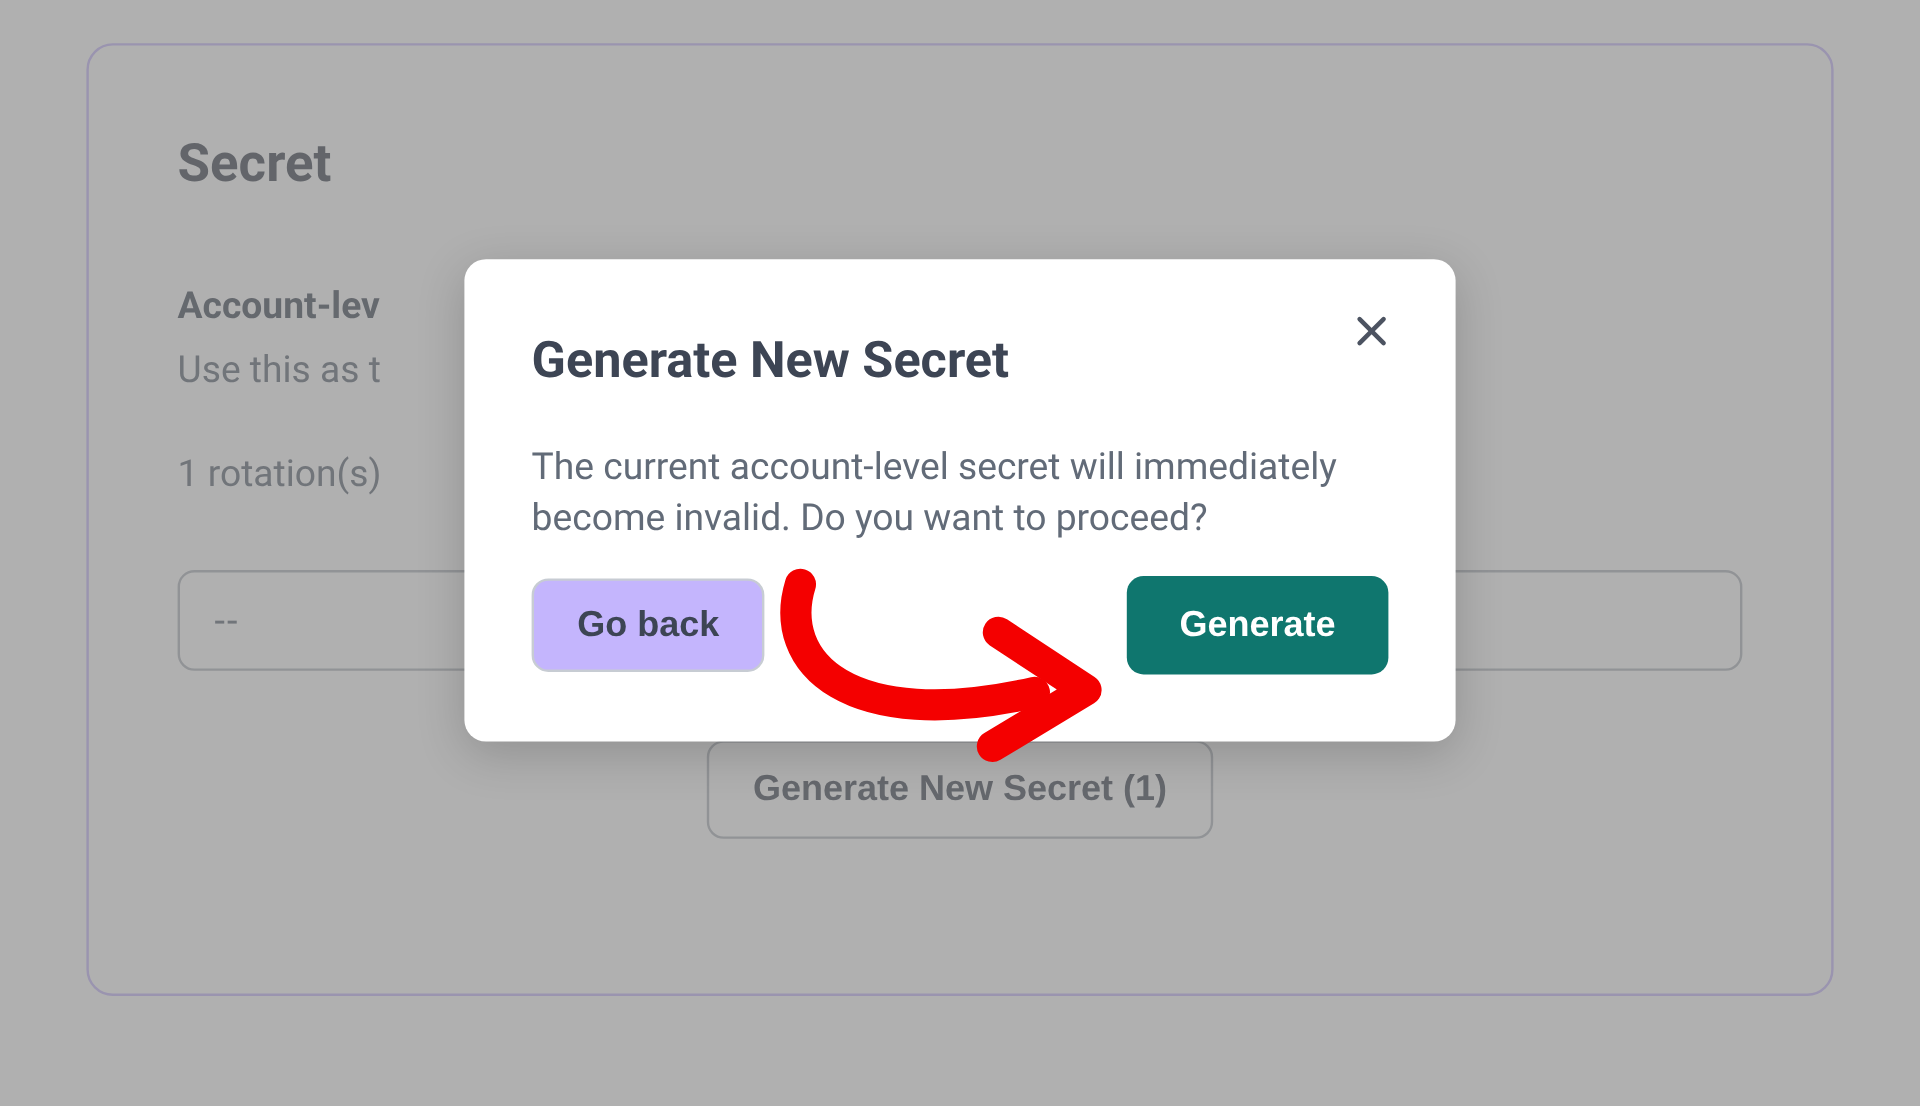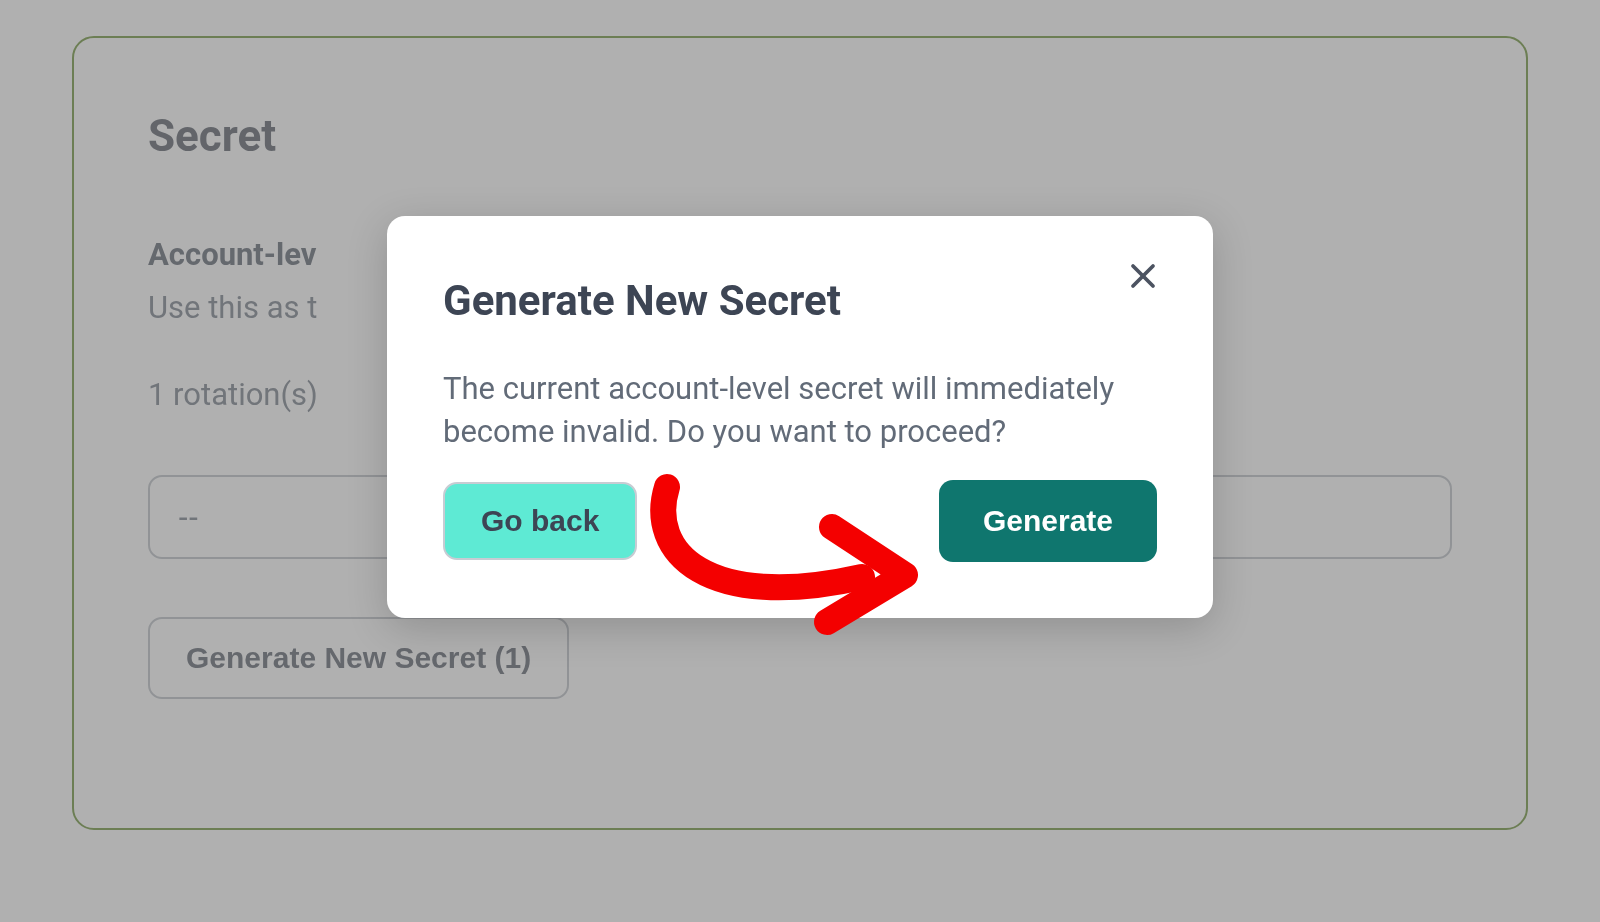--- a/index.html
+++ b/index.html
@@ -13,21 +13,21 @@
       width: 1600px;
       height: 922px;
       overflow: hidden;
       position: relative;
     }
     .page-wrapper {
       padding: 36px 72px;
       height: 100%;
     }
     .card {
-      border: 2px solid #4d7c0f;
+      border: 2px solid #c4b5fd;
       border-radius: 22px;
       padding: 72px 74px 60px 74px;
       height: 794px;
       background: #ffffff;
       position: relative;
     }
     .card-title {
       font-size: 44px;
       font-weight: 700;
       color: #353c49;
@@ -62,21 +62,21 @@
       border: 2px solid #aeb4bb;
       border-radius: 14px;
       padding: 22px 28px;
       font-size: 31px;
       color: #5b6472;
       background: #ffffff;
       outline: none;
     }
     .btn-row {
       display: flex;
-      justify-content: flex-start;
+      justify-content: center;
     }
     .btn-generate-new {
       border: 2px solid #aeb4bb;
       border-radius: 14px;
       background: #ffffff;
       color: #3b4250;
       font-size: 30px;
       font-weight: 600;
       padding: 22px 36px;
       cursor: pointer;
@@ -129,21 +129,21 @@
       margin-bottom: 26px;
     }
     .modal-actions {
       display: flex;
       justify-content: space-between;
       align-items: center;
     }
     .btn-go-back {
       border: 2px solid #c7ccd3;
       border-radius: 14px;
-      background: #5eead4;
+      background: #c4b5fd;
       color: #3d4554;
       font-size: 30px;
       font-weight: 600;
       padding: 20px 36px;
       cursor: pointer;
     }
     .btn-generate {
       border: none;
       border-radius: 14px;
       background: #0f766e;

